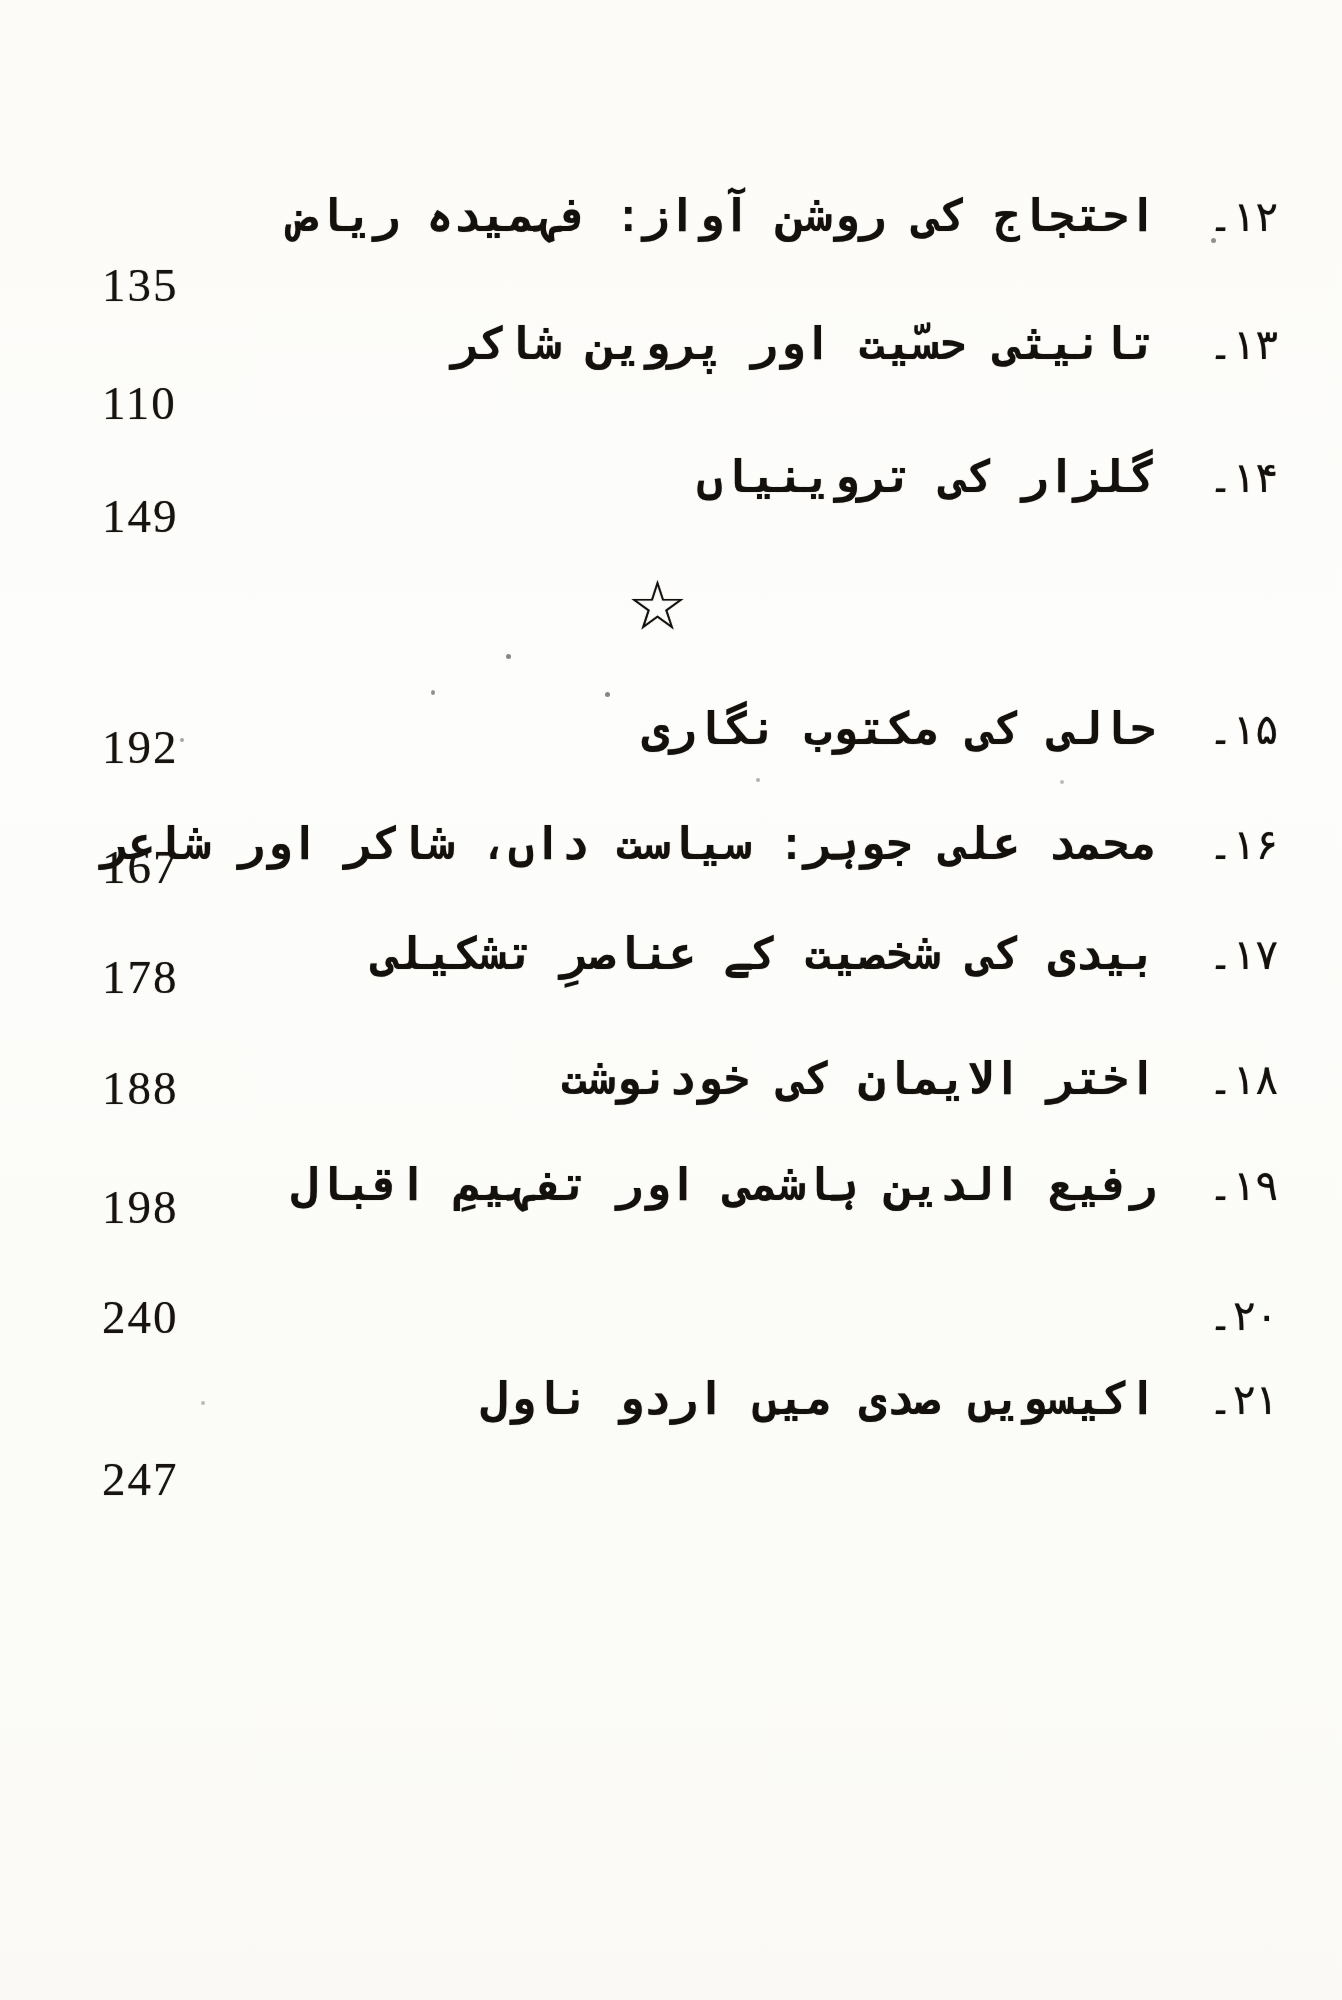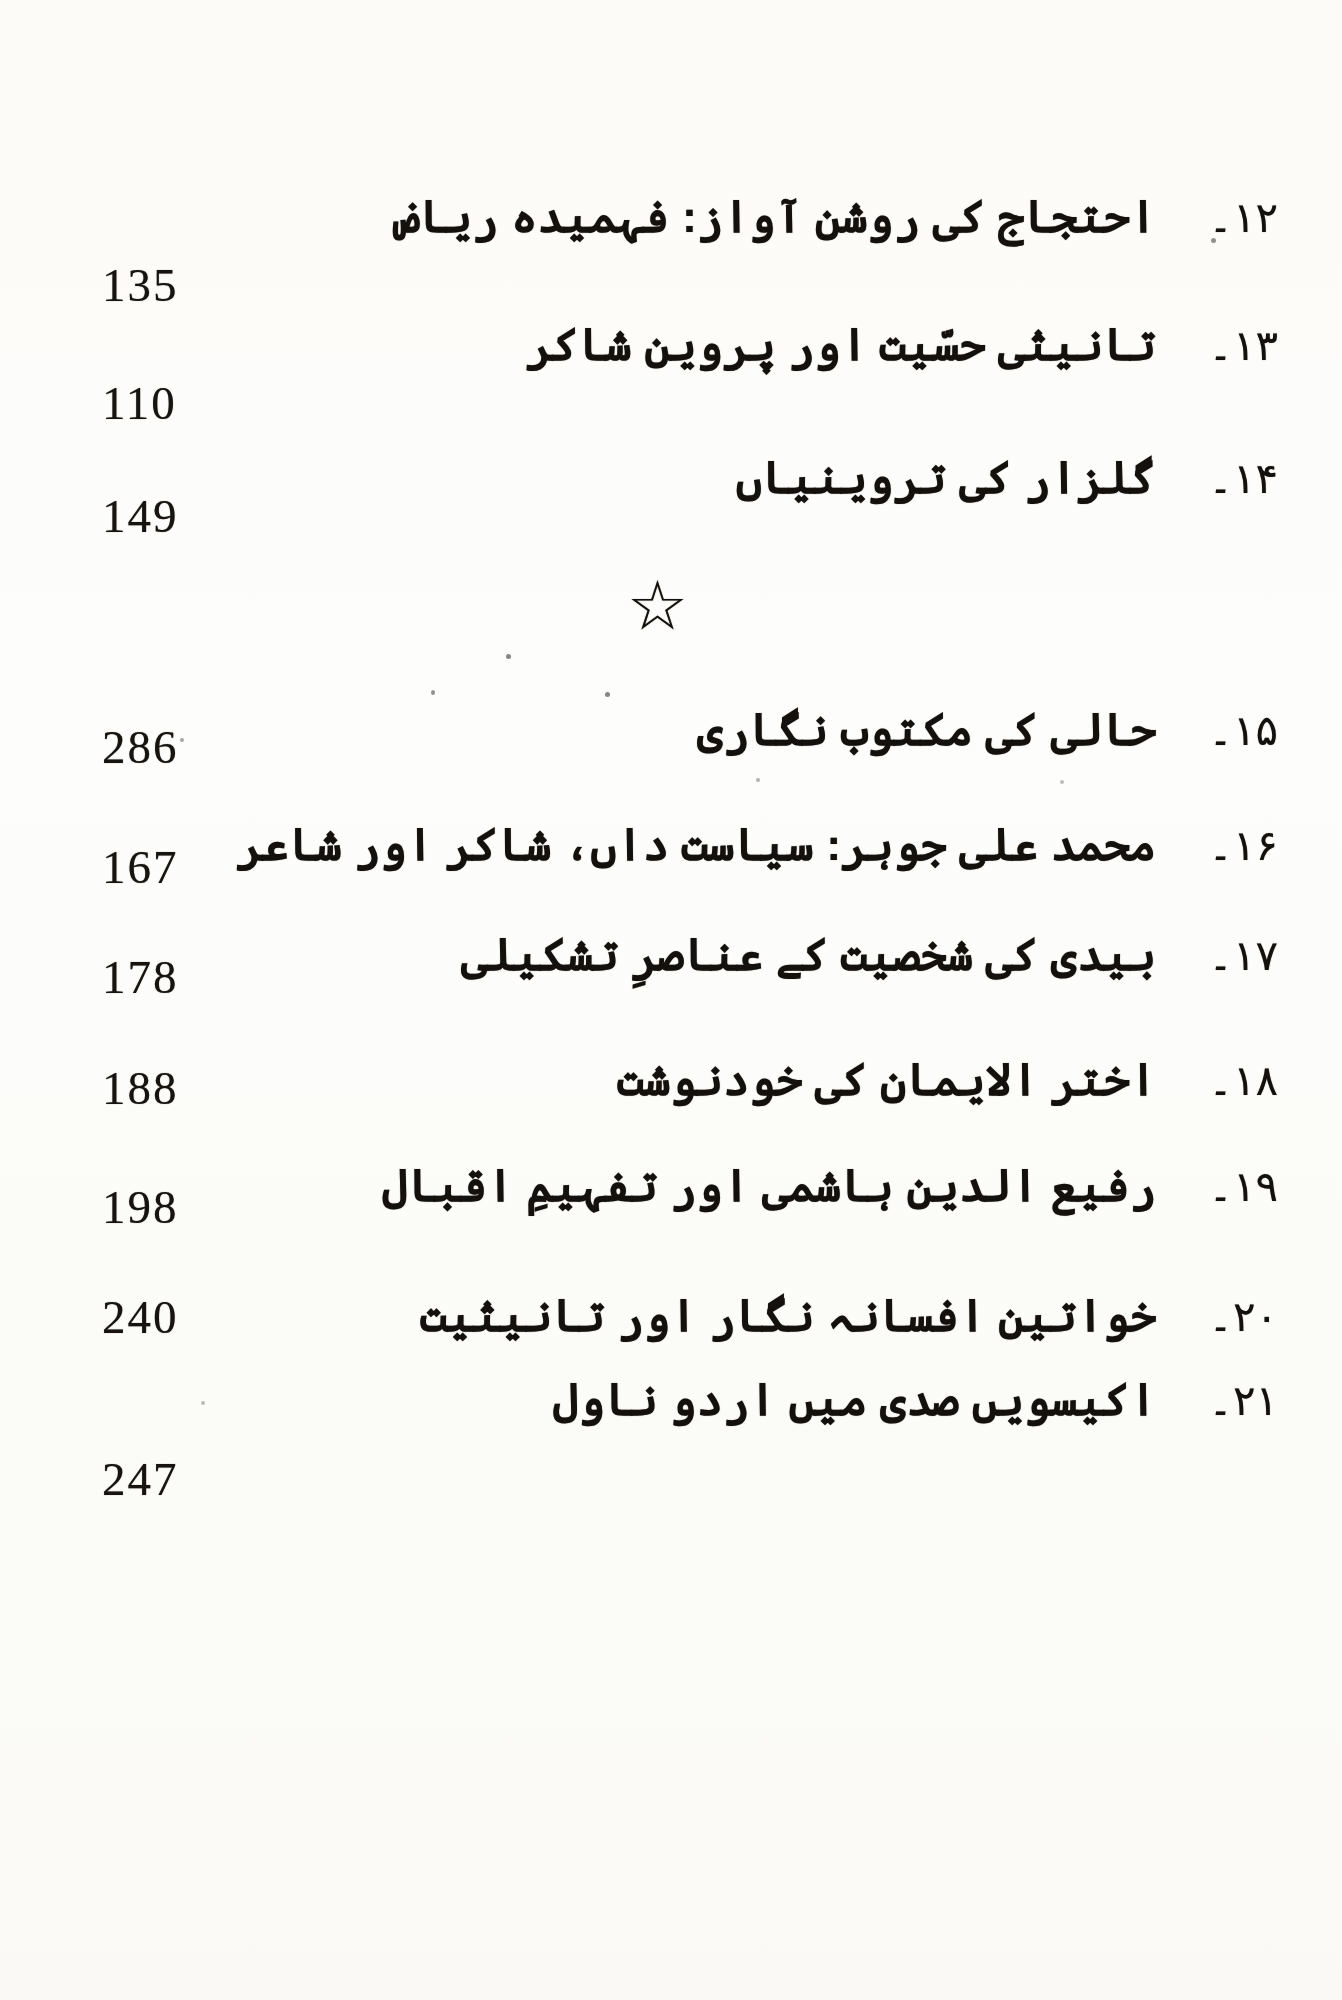--- a/index.html
+++ b/index.html
@@ -37,21 +37,21 @@
   }
   .enum {
     font-family: "DejaVu Sans", sans-serif;
     font-size: 42px;
     font-weight: normal;
     line-height: 70px;
     color: #14100c;
     text-shadow: 0 0 1px rgba(20,16,12,0.5);
   }
   .etitle {
-    font-family: Liberation Sans, sans-serif;
+    font-family: Liberation Mono, monospace;
     font-size: 45px;
     font-weight: bold;
     line-height: 70px;
     color: #14100c;
     text-shadow: 0 0 1px rgba(20,16,12,0.5);
   }
   .star {
     position: absolute;
     left: 627px;
     top: 572px;
@@ -91,21 +91,21 @@
     <span class="pagenum" style="top:490px">149</span>
     <div class="entry" style="top:443px">
       <span class="enum">۱۴۔</span>
       <span class="etitle">گلزار کی تروینیاں</span>
     </div>
   </div>
 
   <div class="star">☆</div>
 
   <div class="toc-row">
-    <span class="pagenum" style="top:721px">286</span>
+    <span class="pagenum" style="top:721px">192</span>
     <div class="entry" style="top:695px">
       <span class="enum">۱۵۔</span>
       <span class="etitle">حالی کی مکتوب نگاری</span>
     </div>
   </div>
 
   <div class="toc-row">
     <span class="pagenum" style="top:841px">167</span>
     <div class="entry" style="top:810px">
       <span class="enum">۱۶۔</span>
@@ -134,21 +134,20 @@
     <div class="entry" style="top:1151px">
       <span class="enum">۱۹۔</span>
       <span class="etitle">رفیع الدین ہاشمی اور تفہیمِ اقبال</span>
     </div>
   </div>
 
   <div class="toc-row">
     <span class="pagenum" style="top:1291px">240</span>
     <div class="entry" style="top:1281px">
       <span class="enum">۲۰۔</span>
-      <span class="etitle">خواتین افسانہ نگار اور تانیثیت</span>
     </div>
   </div>
 
   <div class="toc-row">
     <span class="pagenum" style="top:1453px">247</span>
     <div class="entry" style="top:1365px">
       <span class="enum">۲۱۔</span>
       <span class="etitle">اکیسویں صدی میں اردو ناول</span>
     </div>
   </div>

